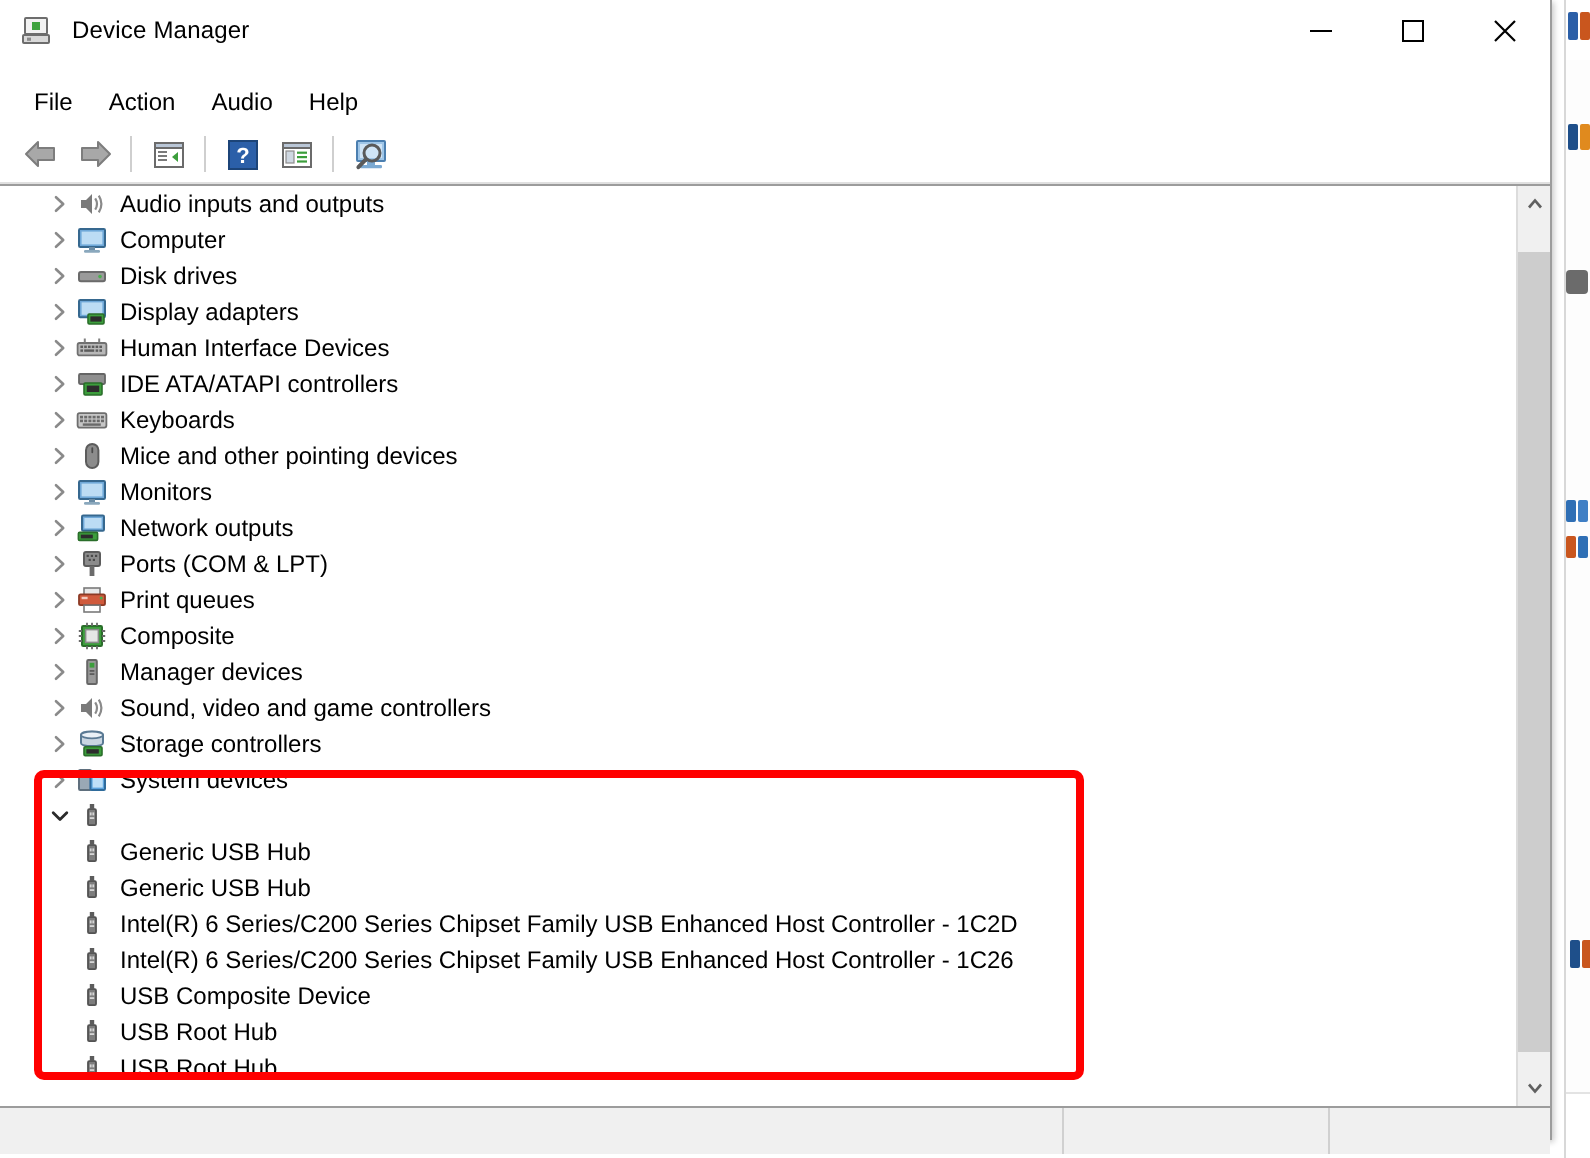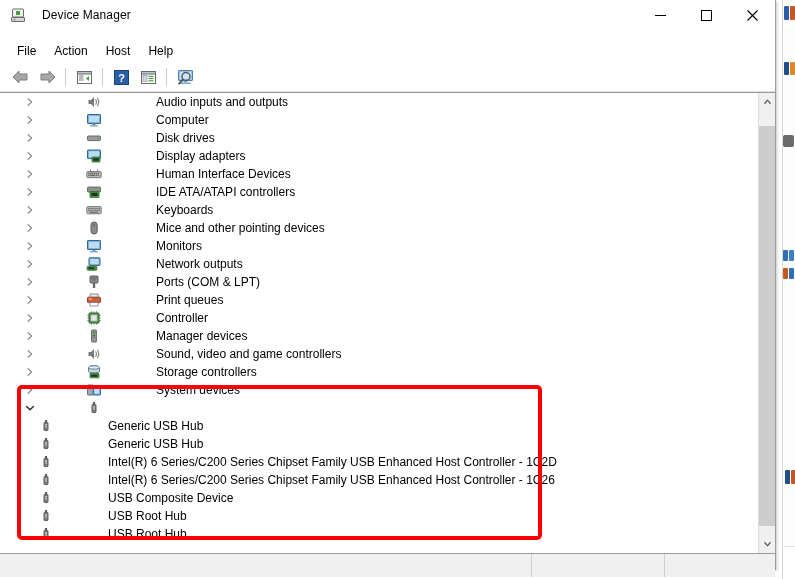--- a/index.html
+++ b/index.html
@@ -70,21 +70,21 @@
     align-items: center;
   }
   #title-bar-icon {
     margin-left: 10px;
     width: 17px;
     height: 17px;
     position: relative;
     flex: none;
   }
   #title-bar-text {
-    margin-left: 15px;
+    margin-left: 9px;
     font-size: 12px;
     color: #000000;
     letter-spacing: 0.1px;
   }
   #window-controls {
     position: absolute;
     right: 0;
     top: 0;
     height: 30px;
     display: flex;
@@ -159,21 +159,20 @@
     overflow: hidden;
   }
   .tree-row {
     height: 18px;
     display: flex;
     align-items: center;
     font-size: 12px;
     color: #000000;
     white-space: nowrap;
     cursor: default;
-    gap: 48px;
   }
   .tree-row.child { padding-left: 38px; }
   .tree-row.root  { padding-left: 22px; }
   .chevron {
     width: 16px;
     height: 16px;
     display: flex;
     align-items: center;
     justify-content: center;
     flex: none;
@@ -307,21 +306,21 @@
         <svg width="11" height="11" viewBox="0 0 11 11">
           <path d="M0.5 0.5 L10.5 10.5 M10.5 0.5 L0.5 10.5" stroke="#000000" stroke-width="1.1" fill="none"></path>
         </svg>
       </div>
     </div>
   </div>
 
   <div id="menu-bar">
     <div class="menu-item">File</div>
     <div class="menu-item">Action</div>
-    <div class="menu-item">Host</div>
+    <div class="menu-item">Audio</div>
     <div class="menu-item">Help</div>
   </div>
 
   <div id="toolbar">
     <div class="tb-btn">
       <svg width="19" height="16" viewBox="0 0 19 16">
         <path d="M8 2 L2 8 L8 14 L8 11 L16 11 L16 5 L8 5 Z" fill="#a8a8a8" stroke="#7d7d7d" stroke-width="1" stroke-linejoin="round"></path>
       </svg>
     </div>
     <div class="tb-btn">
@@ -568,21 +567,21 @@
               <path d="M3 1.6 L6.6 5 L3 8.4" stroke="#8a8a8a" stroke-width="1.3" fill="none" stroke-linecap="round" stroke-linejoin="round"></path>
             </svg>
           </span>
           <span class="dev-icon"><svg width="16" height="16" viewBox="0 0 16 16">
               <rect x="3" y="3" width="10" height="10" rx="0.6" fill="#3c9e3c" stroke="#2a6e2a" stroke-width="1"></rect>
               <rect x="4.8" y="4.8" width="6.4" height="6.4" fill="#e6e6e6" stroke="#8a8a8a" stroke-width="0.8"></rect>
               <g stroke="#6a6a6a" stroke-width="0.9">
                 <path d="M5.5 3 L5.5 1.4 M8 3 L8 1.4 M10.5 3 L10.5 1.4 M5.5 13 L5.5 14.6 M8 13 L8 14.6 M10.5 13 L10.5 14.6 M3 5.5 L1.4 5.5 M3 8 L1.4 8 M3 10.5 L1.4 10.5 M13 5.5 L14.6 5.5 M13 8 L14.6 8 M13 10.5 L14.6 10.5"></path>
               </g>
             </svg></span>
-          <span class="dev-label">Controller</span>
+          <span class="dev-label">Composite</span>
         </div>
         <div class="tree-row root">
           <span class="chevron">
             <svg width="10" height="10" viewBox="0 0 10 10">
               <path d="M3 1.6 L6.6 5 L3 8.4" stroke="#8a8a8a" stroke-width="1.3" fill="none" stroke-linecap="round" stroke-linejoin="round"></path>
             </svg>
           </span>
           <span class="dev-icon"><svg width="16" height="16" viewBox="0 0 16 16">
               <rect x="5.6" y="2" width="4.8" height="12" rx="0.6" fill="#9a9a9a" stroke="#666666" stroke-width="1"></rect>
               <rect x="6.8" y="3.4" width="2.4" height="2.4" fill="#3c9e3c"></rect>

